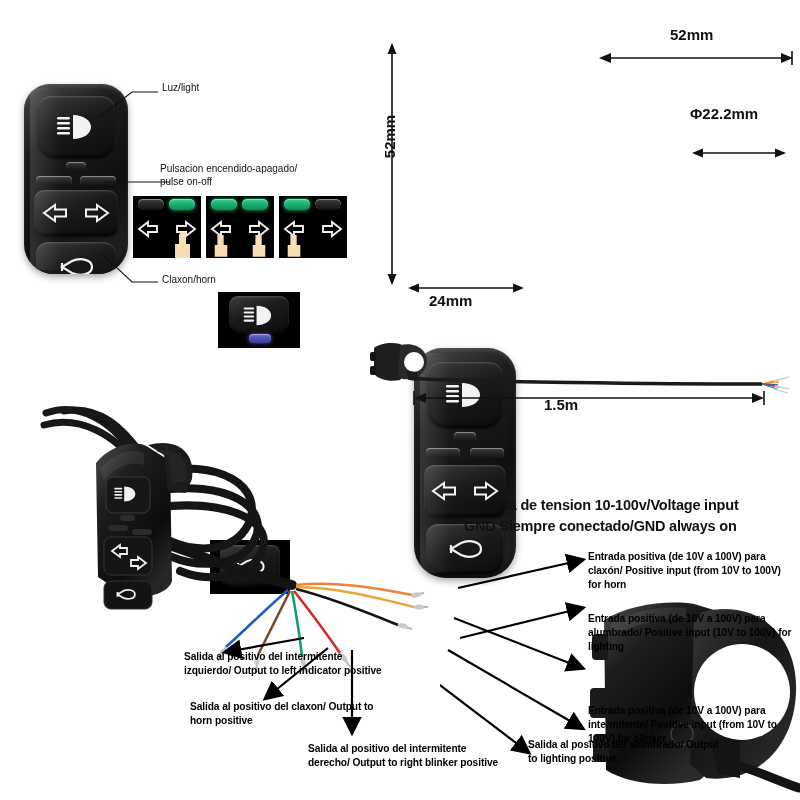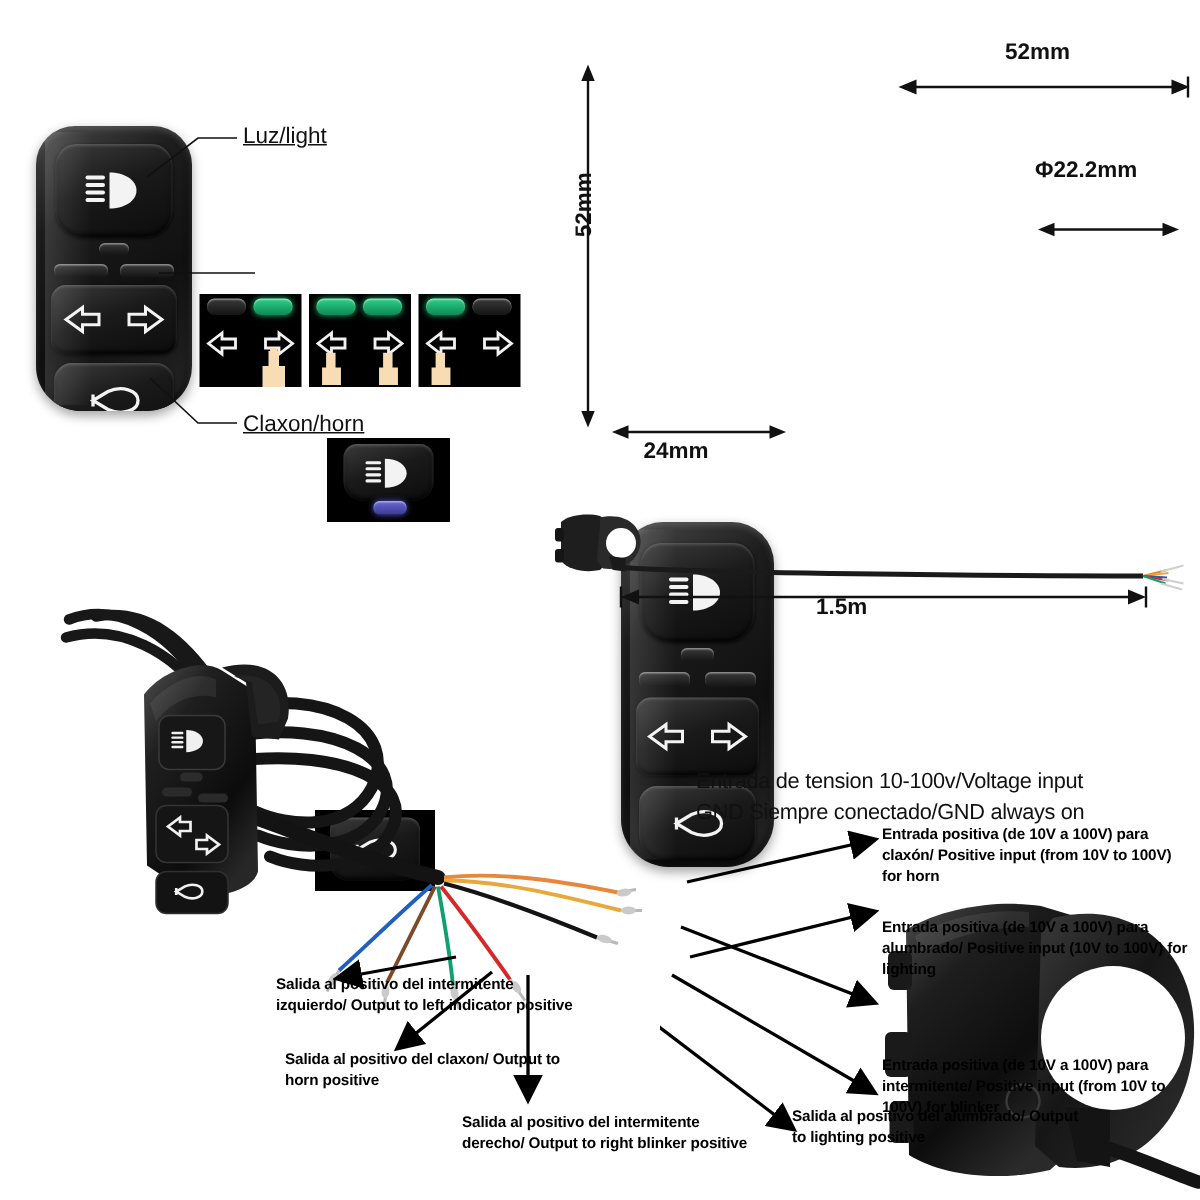--- a/index.html
+++ b/index.html
@@ -44,26 +44,25 @@
   .led {
     position:absolute; border-radius:50%/50%;
     box-shadow: inset 0 1px 1px rgba(255,255,255,.45);
   }
   .led-off { background: linear-gradient(180deg,#3a3a3a,#141414); }
   .led-green { background: linear-gradient(180deg,#2fd08a,#0d8a52); box-shadow:0 0 4px #20b673, inset 0 1px 1px rgba(255,255,255,.5); }
   .led-blue { background: linear-gradient(180deg,#6a6ad6,#3a3a96); box-shadow:0 0 4px #5555c8, inset 0 1px 1px rgba(255,255,255,.45); }
 
   
   .label {
-    font-size: 15px; color:#111; line-height:1.25;
+    font-size: 10px; color:#111; line-height:1.25;
     font-family:"Liberation Sans", sans-serif;
-    text-decoration:underline;
   }
   .callout { font-size:10.2px; font-weight:bold; color:#000; line-height:1.35; letter-spacing:-0.1px; }
-  .heading { font-size:14.5px; font-weight:normal; color:#111; line-height:1.45; letter-spacing:-0.2px;margin-top:16px; }
+  .heading { font-size:14.5px; font-weight:bold; color:#111; line-height:1.45; letter-spacing:-0.2px; }
   .dim-text { font-size:15px; font-weight:bold; color:#111; }
 
   .leader { stroke:#111; stroke-width:1.1; fill:none; }
   .arrow-line { stroke:#000; stroke-width:2.2; fill:none; }
   .dim-line { stroke:#111; stroke-width:1.6; fill:none; }
 
   .inset-frame { background:#000; overflow:hidden; position:relative; }
 
   .clamp-photo { position:relative; }
 </style>
@@ -107,20 +106,24 @@
   </div>
 
   <svg class="abs" style="left:0; top:60px; width:260px; height:260px; pointer-events:none;">
     <path class="leader" d="M98 58 L132 32 L158 32"></path>
     <path class="leader" d="M106 122 L150 122 L170 122"></path>
     <path class="leader" d="M100 192 L132 222 L158 222"></path>
   </svg>
 
   <div class="abs label" style="left:162px; top:82px;">Luz/light</div>
 
+  <div class="abs label" style="left:160px; top:163px; width:205px;">
+    <div>Pulsacion encendido-apagado/</div>
+    <div>pulse on-off</div>
+  </div>
 
   <div class="abs label" style="left:162px; top:274px;">Claxon/horn</div>
 
   <div class="abs inset-frame" style="left:218px; top:102px; width:82px; height:56px;">
     <div class="key" style="left:11px; top:4px; width:60px; height:38px; border-radius:9px 9px 13px 13px;">
       <svg width="34" height="21" viewBox="0 0 42 26">
         <path class="glyph" d="M18 1 C28 1 36 6 36 13 C36 20 28 25 18 25 L18 1 Z"></path>
         <rect class="glyph" x="2" y="3" width="13" height="2.6" rx="1.3"></rect>
         <rect class="glyph" x="2" y="8" width="13" height="2.6" rx="1.3"></rect>
         <rect class="glyph" x="2" y="13" width="13" height="2.6" rx="1.3"></rect>

